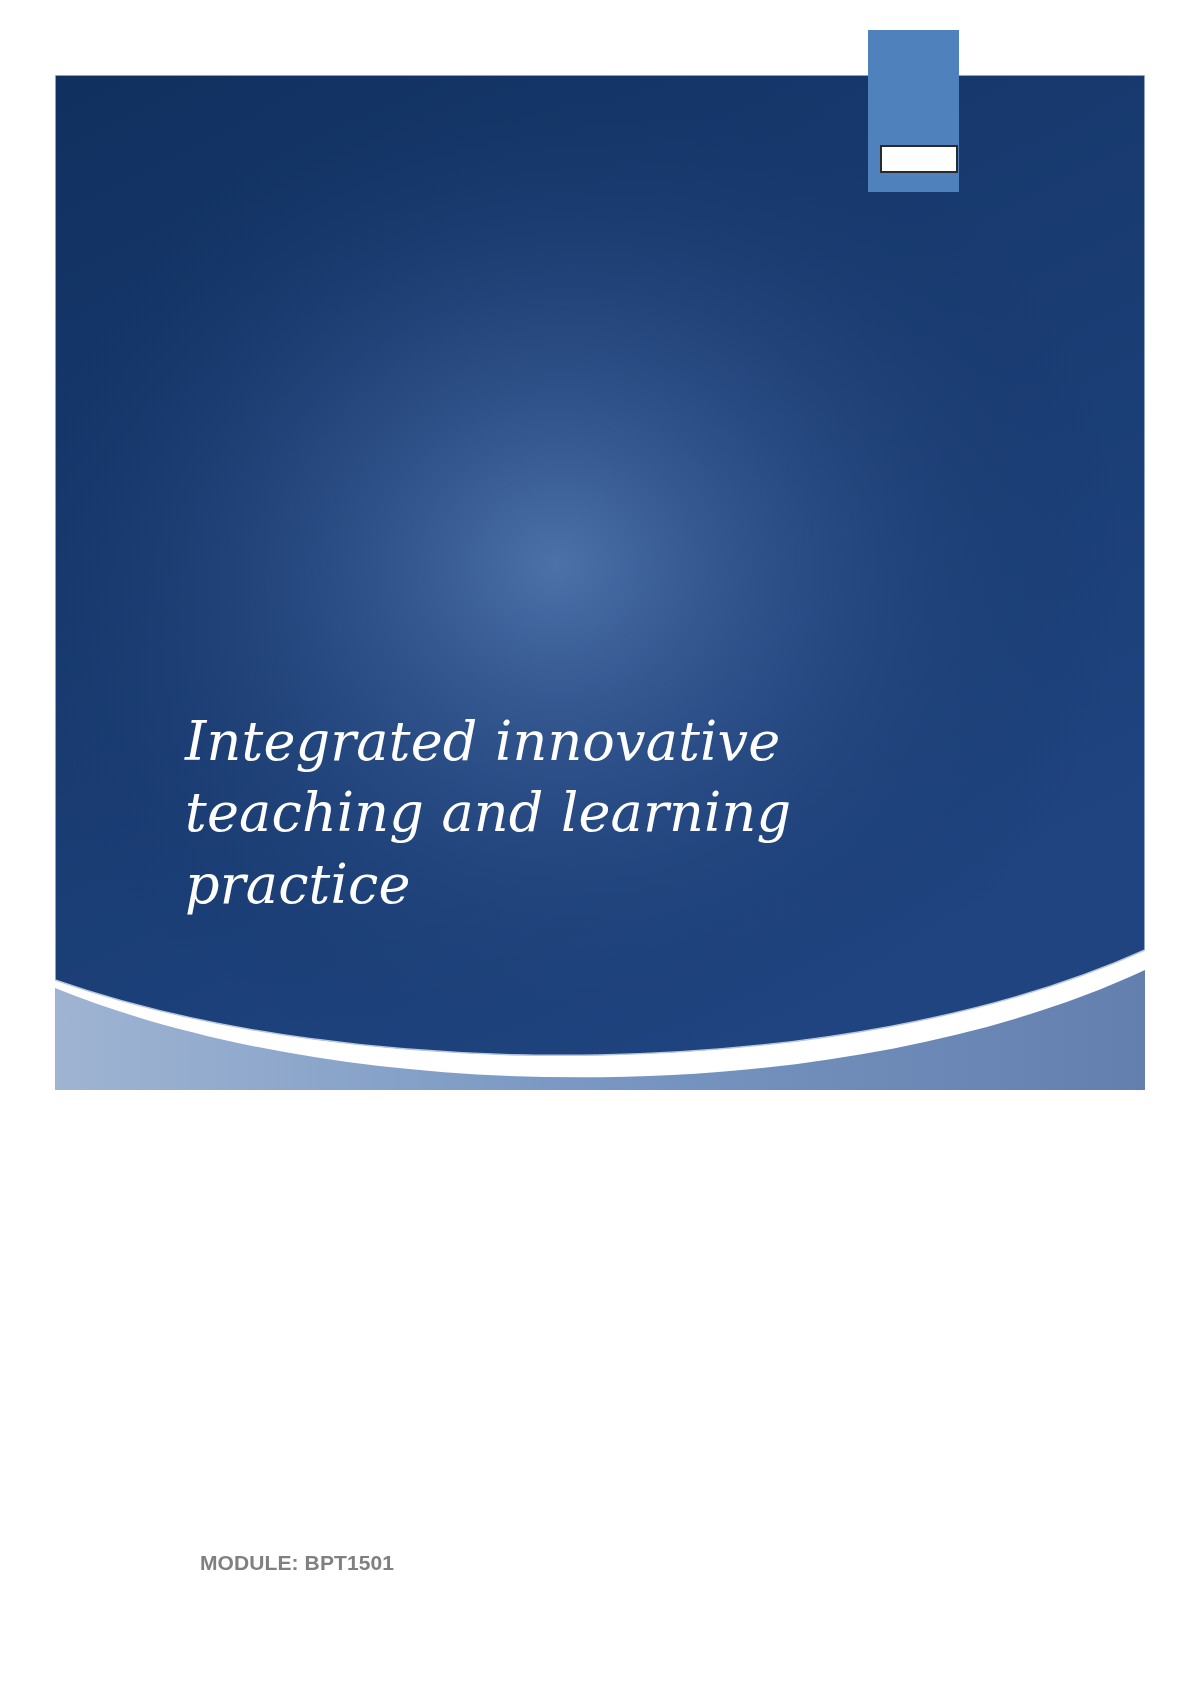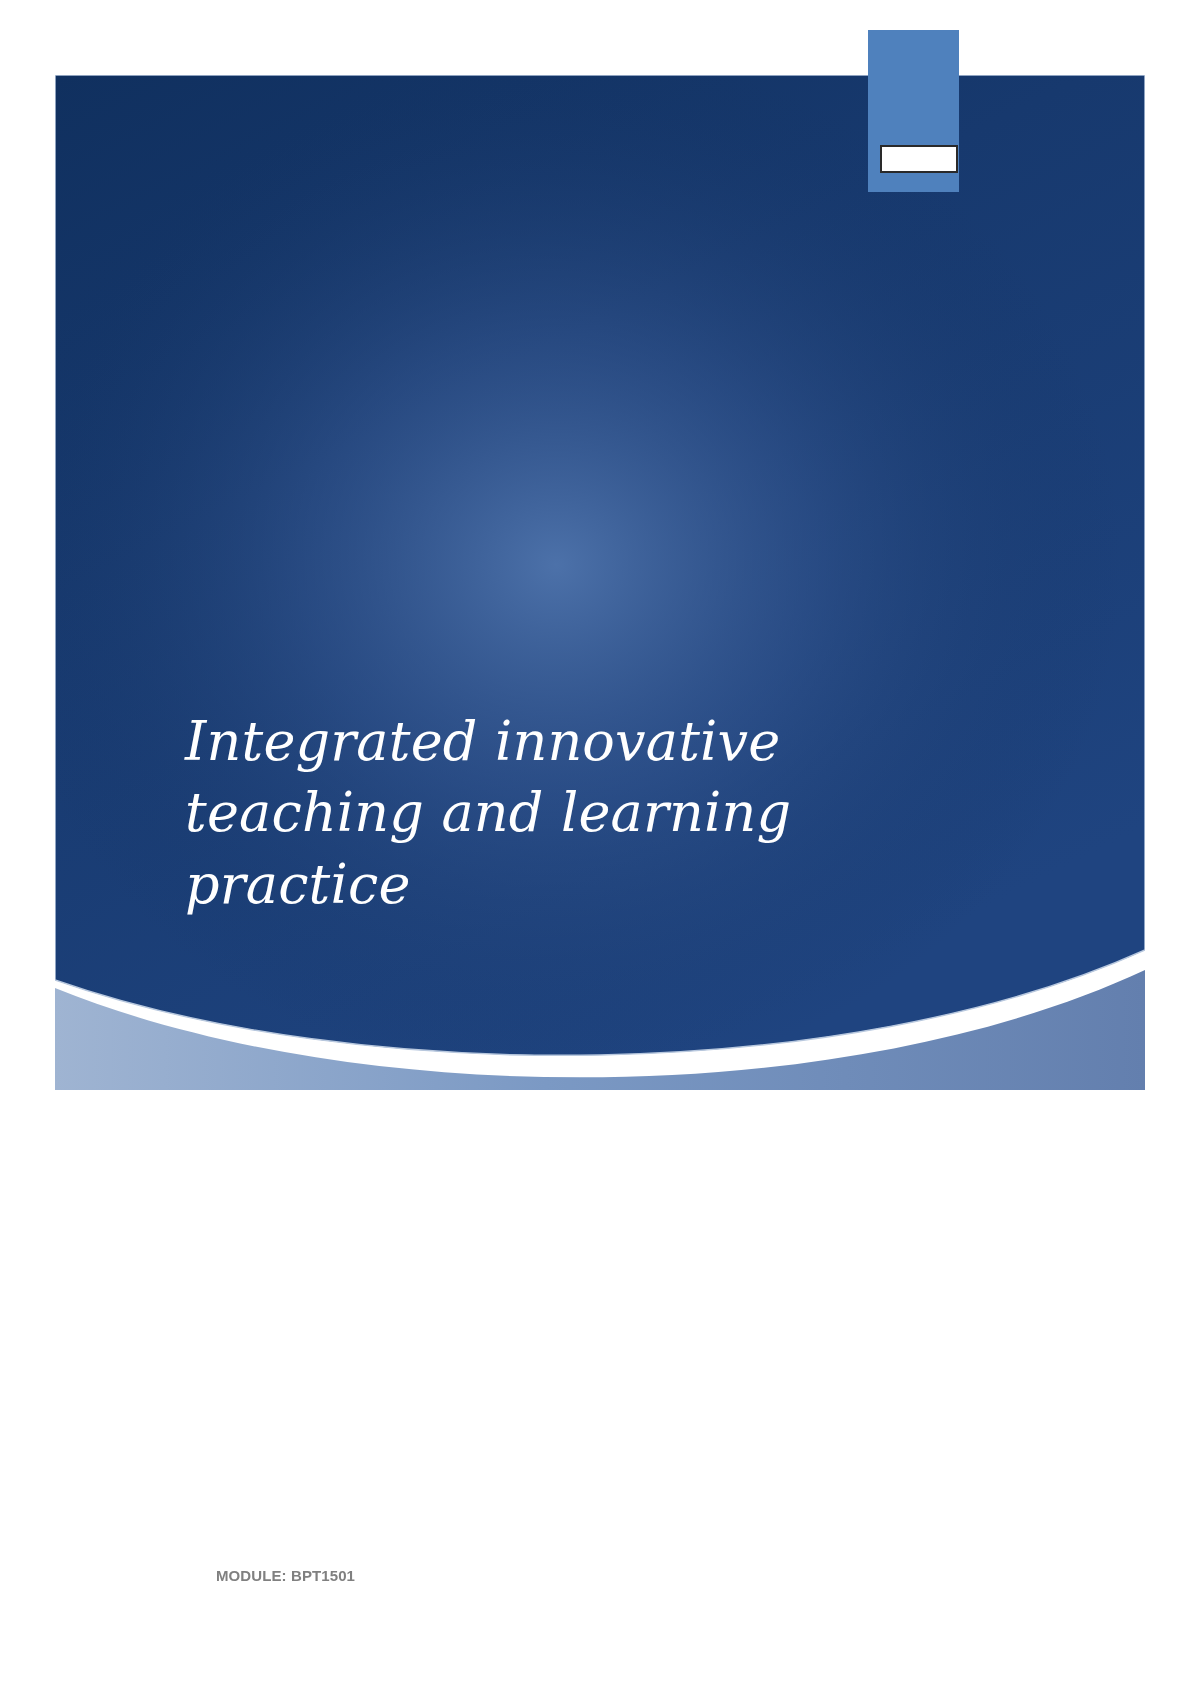--- a/index.html
+++ b/index.html
@@ -77,24 +77,24 @@
   }
 
   
   #footer-block {
     position: absolute;
     left: 200px;
     top: 1551px;
     width: 600px;
   }
   #module-line {
-    margin: 16px;
+    margin: 0;
     font-family: "Liberation Sans", sans-serif;
     font-weight: bold;
-    font-size: 15px;
+    font-size: 21px;
     letter-spacing: 0.1px;
     color: #808080;
     white-space: nowrap;
   }
 </style>
 </head>
 <body>
 
 <div id="page">
 

